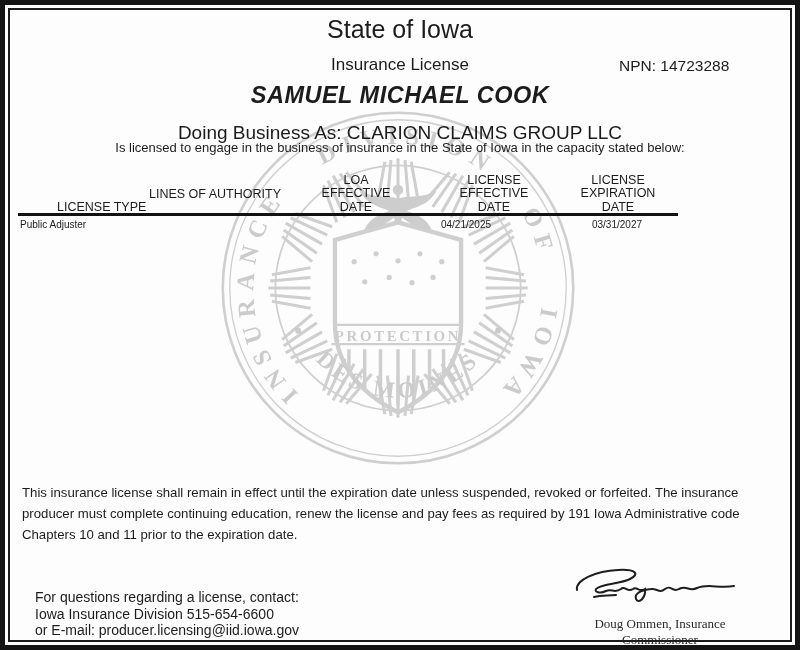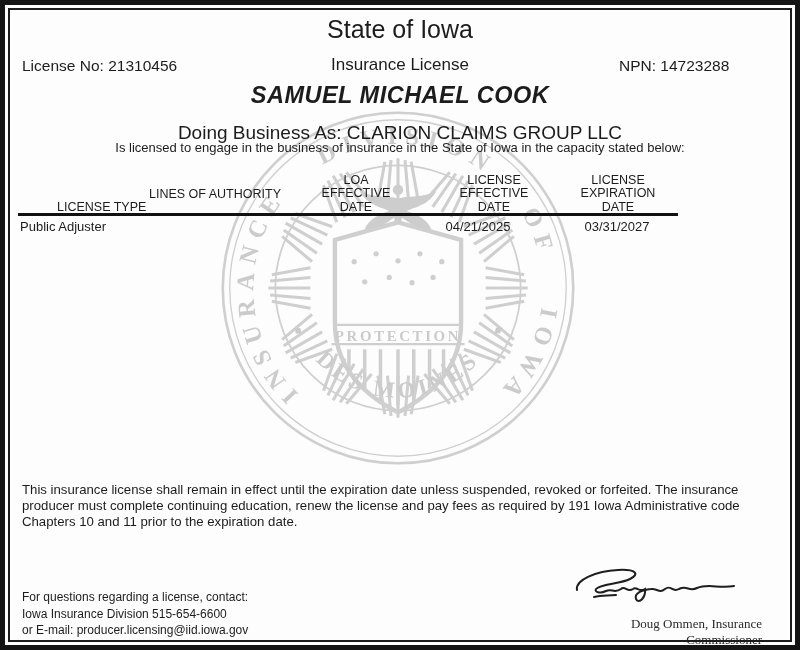--- a/index.html
+++ b/index.html
@@ -24,28 +24,28 @@
   .doc-type{top:55px;font-size:17px;}
   .npn{left:619px;top:57px;font-size:15.5px;}
   .name{top:82px;font-size:23.5px;font-weight:bold;font-style:italic;letter-spacing:.5px;}
   .dba{top:122px;font-size:19px;}
   .statement{top:140px;font-size:13px;}
 
   .col{position:absolute;bottom:436px;z-index:2;font-weight:normal;font-size:12.5px;line-height:13.5px;
        text-align:center;white-space:pre-line;transform:translateX(-50%);}
   .col-left{transform:none;text-align:center;margin-left:37px;}
   .head-rule{position:absolute;left:18px;top:213px;width:660px;height:3px;background:#121212;z-index:2;}
-  .cell{position:absolute;top:219px;z-index:2;font-size:13px;}
+  .cell{position:absolute;top:219px;z-index:2;font-size:10px;}
   .cell-c{transform:translateX(-50%);}
 
-  .terms{left:22px;top:482px;width:758px;font-size:13.2px;line-height:16px;}
-  .contact{left:22px;top:589px;font-size:12px;line-height:16.5px;}
+  .terms{left:22px;top:482px;width:758px;font-size:13.2px;line-height:21px;}
+  .contact{left:35px;top:589px;font-size:14px;line-height:16.5px;}
   .email{color:inherit;cursor:pointer;}
   .sig{position:absolute;left:570px;top:565px;width:172px;height:46px;z-index:2;}
-  .commissioner{left:558px;top:616px;width:204px;text-align:right;
+  .commissioner{left:558px;top:616px;width:204px;text-align:center;
                 font-family:"Liberation Serif",serif;font-size:13px;color:#2a2a2a;}
 </style>
 </head>
 <body>
 
 <div class="page">
   <div class="border-outer"></div>
   <div class="border-inner"></div>
 
   <svg class="seal" viewBox="0 0 420 420" aria-hidden="true">
@@ -96,21 +96,20 @@
       <path d="M204 122 L216 122 L213 137 L207 137 Z"></path>
     </g>
     <text class="center-text" x="210" y="270" text-anchor="middle">PROTECTION</text>
     <text class="ring-text" text-anchor="middle"><textPath href="#ringPath" startOffset="50%">INSURANCE DIVISION OF IOWA</textPath></text>
     <text class="bottom-text" text-anchor="middle"><textPath href="#bottomPath" startOffset="50%">DES MOINES</textPath></text>
     <text class="orn" x="100" y="262" transform="rotate(-52 100 262)" text-anchor="middle">♦</text>
     <text class="orn" x="320" y="262" transform="rotate(52 320 262)" text-anchor="middle">♦</text>
   </svg>
 
   <div class="abs ctr page-title">State of Iowa</div>
-  <div class="abs license-no">License No: 21310456</div>
   <div class="abs ctr doc-type">Insurance License</div>
   <div class="abs npn">NPN: 14723288</div>
 
   <div class="abs ctr dba">Doing Business As: CLARION CLAIMS GROUP LLC</div>
   <div class="abs ctr name">SAMUEL MICHAEL COOK</div>
   <div class="abs ctr statement">Is licensed to engage in the business of insurance in the State of Iowa in the capacity stated below:</div>
 
   <div class="col col-left" style="left:20px">LICENSE TYPE</div>
   <div class="col" style="left:215px;bottom:449px">LINES OF AUTHORITY</div>
   <div class="col" style="left:356px">LOA
@@ -120,21 +119,21 @@
 EFFECTIVE
 DATE</div>
   <div class="col" style="left:618px">LICENSE
 EXPIRATION
 DATE</div>
   <div class="head-rule"></div>
 
   <div class="cell" style="left:20px">Public Adjuster</div>
   <div class="cell cell-c" style="left:215px"></div>
   <div class="cell cell-c" style="left:356px"></div>
-  <div class="cell cell-c" style="left:478px">04/21/2025</div>
+  <div class="cell cell-c" style="left:466px">04/21/2025</div>
   <div class="cell cell-c" style="left:617px">03/31/2027</div>
 
   <div class="abs terms">This insurance license shall remain in effect until the expiration date unless suspended, revoked or forfeited. The insurance producer must complete continuing education, renew the license and pay fees as required by 191 Iowa Administrative code Chapters 10 and 11 prior to the expiration date.</div>
 
   <div class="abs contact">
     <div>For questions regarding a license, contact:</div>
     <div>Iowa Insurance Division 515-654-6600</div>
     <div><span>or E-mail: </span><a class="email">producer.licensing@iid.iowa.gov</a></div>
   </div>
 

